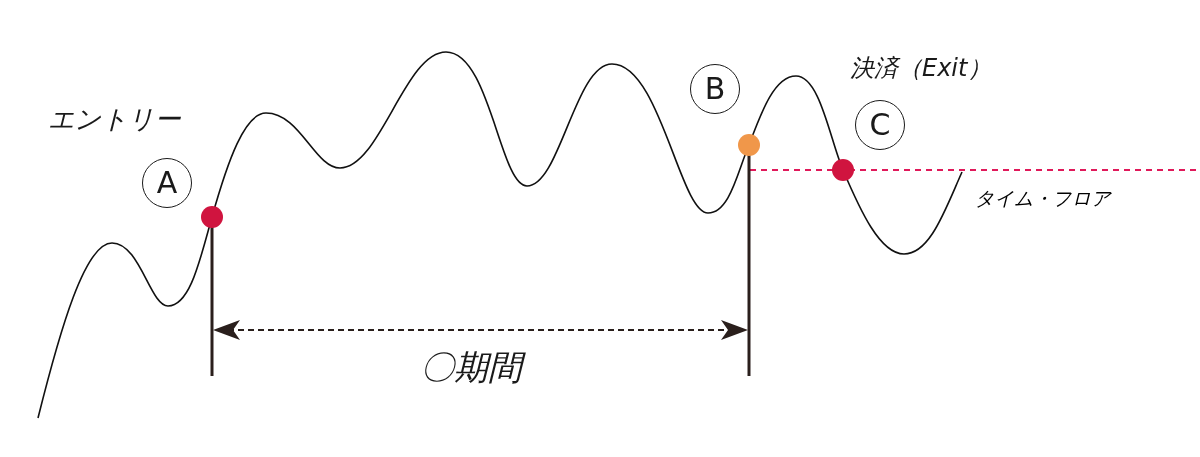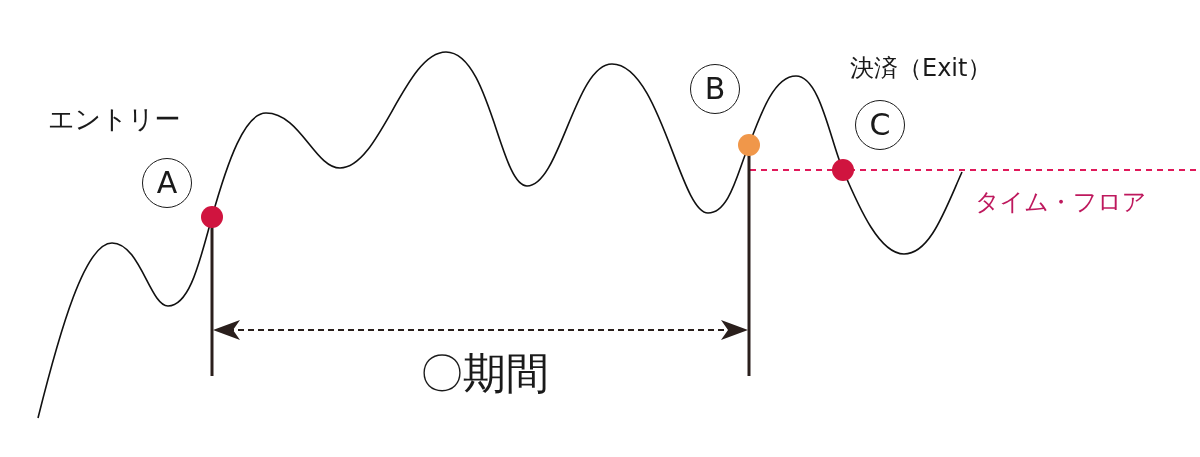--- a/index.html
+++ b/index.html
@@ -1,18 +1,18 @@
 <!DOCTYPE html>
 <html><head>
 <meta charset="utf-8">
 <style>
   html, body { margin:0; padding:0; background:#ffffff; }
   body { width:1200px; height:457px; position:relative; overflow:hidden; font-family:"DejaVu Sans", sans-serif; }
   svg { position:absolute; left:0; top:0; }
-  .lbl { position:absolute; color:#1a1a1a; white-space:nowrap; }
+  .lbl { position:absolute; color:#1a1a1a; white-space:nowrap;font-style:italic; }
   .circ { position:absolute; width:50px; height:50px; border:1.6px solid #1a1a1a; border-radius:50%; box-sizing:border-box;
           display:flex; align-items:center; justify-content:center; font-size:30px; color:#1a1a1a; line-height:1; }
 </style>
 </head>
 <body>
 
 <svg width="1200" height="457" viewBox="0 0 1200 457">
 
   <path d="M38,418
            C60,330 85,243 112,243
@@ -41,19 +41,19 @@
 
   <circle cx="212" cy="217" r="11" fill="#d0143f"></circle>
   <circle cx="749" cy="145" r="11" fill="#f0974a"></circle>
   <circle cx="843" cy="170" r="11" fill="#d0143f"></circle>
 </svg>
 
 <div class="lbl" style="left:48px; top:102px; font-size:26px;">エントリー</div>
 
 <div class="lbl" style="left:850px; top:52px; font-size:24px;">決済（Exit）</div>
 
-<div class="lbl" style="left:975px; top:186px; font-size:24px; color:#be185d;">タイム・フロア</div>
+<div class="lbl" style="left:975px; top:186px; font-size:19px; color:#000000;">タイム・フロア</div>
 
-<div class="lbl" style="left:420px; top:345px; font-size:43px;">〇期間</div>
+<div class="lbl" style="left:420px; top:345px; font-size:34px;">〇期間</div>
 
 <div class="circ" style="left:142px; top:158px;">A</div>
 <div class="circ" style="left:690px; top:64px;">B</div>
 <div class="circ" style="left:855px; top:100px;">C</div>
 
 </body></html>

